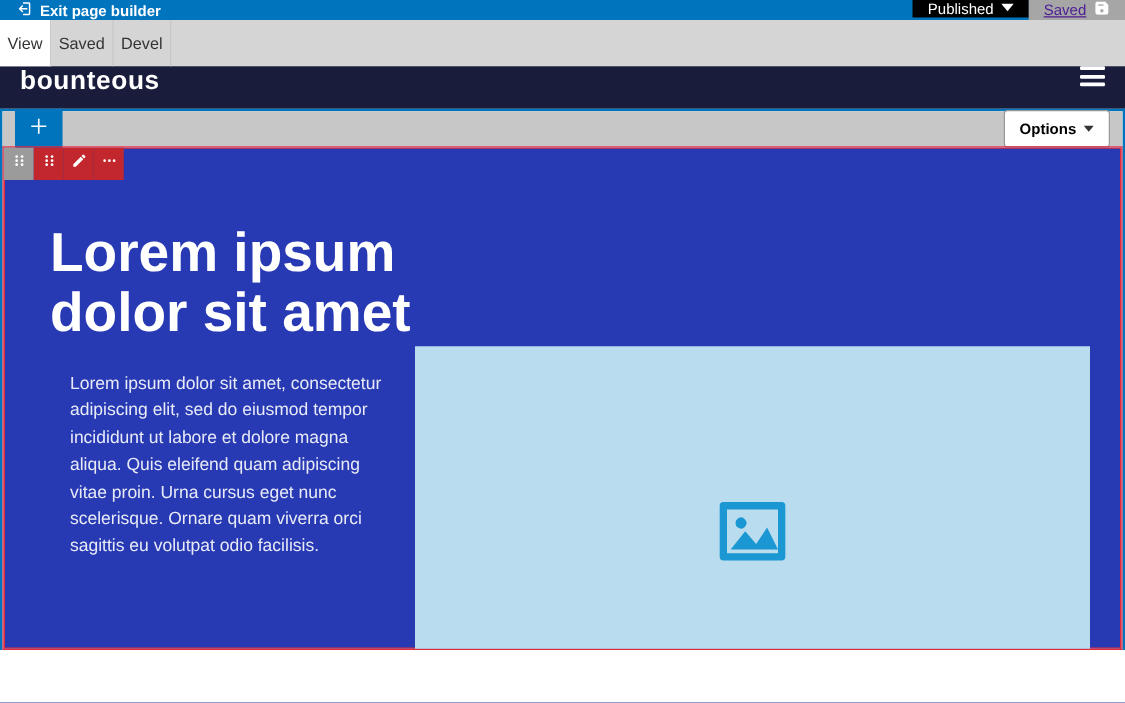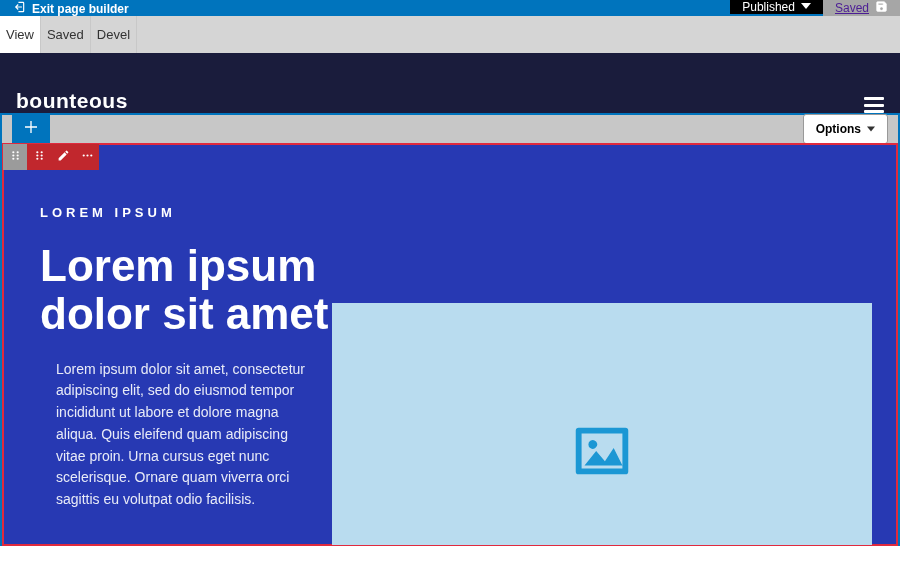--- a/index.html
+++ b/index.html
@@ -14,21 +14,21 @@
   .published-btn svg { width: 10px; height: 10px; fill: #fff; }
   .saved-badge { display: flex; align-items: center; padding: 0 12px; gap: 6px; background: #a6a6a6; color:#4c1d95;text-decoration:underline; }
   .saved-badge svg { width: 13px; height: 13px; fill: #fff; stroke:#fff; }
 
   
   .tabs { height: 37px; background: #d5d5d5; display: flex; }
   .tab { padding: 0 6px; line-height: 37px; font-size: 13px; color:#333; cursor: pointer; border-right:1px solid #c8c8c8; }
   .tab.active { background: #fff; border-right:1px solid #c8c8c8; }
 
   
-  .brand-bar { height: 60px; background: #1a1c3c; display: flex; align-items: flex-end; padding: 0 16px; color:#fff; justify-content: space-between; }
+  .brand-bar { height: 34px; background: #1a1c3c; display: flex; align-items: flex-start; padding: 0 16px; color:#fff; justify-content: space-between; }
   .brand-name { font-weight: 800; font-size: 21px; letter-spacing: 0.5px; font-family: Arial, sans-serif; }
   .hamburger { width: 20px; height: 16px; cursor: pointer; display:flex; flex-direction:column; justify-content:space-between;}
   .hamburger span{ display:block; height:3px; background:#fff; border-radius:1px;}
 
   
   .builder-wrap { border-top: 2px solid #0074bd; border-left:2px solid #0074bd; border-right:2px solid #0074bd; }
   .builder-bar { height: 28px; background: #c7c7c7; display:flex; align-items:center; padding:0 10px; justify-content:space-between; }
   .add-btn { width: 38px; height: 32px; background:#0074bd; display:flex; align-items:center; justify-content:center; cursor:pointer; border-radius:2px;}
   .add-btn svg { width:16px; height:16px; fill:#fff; }
   .options-btn { height: 30px; padding: 0 12px; background:#fff; border:1px solid #999; border-radius:3px; font-size:12px; font-weight:600; display:flex; align-items:center; gap:6px; cursor:pointer;}
@@ -152,21 +152,20 @@
           <svg viewBox="0 0 24 24">
               <circle cx="5" cy="12" r="2"></circle>
               <circle cx="12" cy="12" r="2"></circle>
               <circle cx="19" cy="12" r="2"></circle>
             </svg>
         </span>
       </div>
     </div>
 
     <div class="hero-block">
-      <div class="eyebrow">LOREM IPSUM</div>
       <div class="headline">Lorem ipsum dolor sit amet</div>
       <div class="body-copy">Lorem ipsum dolor sit amet, consectetur adipiscing elit, sed do eiusmod tempor incididunt ut labore et dolore magna aliqua. Quis eleifend quam adipiscing vitae proin. Urna cursus eget nunc scelerisque. Ornare quam viverra orci sagittis eu volutpat odio facilisis.</div>
       <div class="image-placeholder">
         <span>
           <svg viewBox="0 0 24 24">
               <path d="M4 4h16a1 1 0 0 1 1 1v14a1 1 0 0 1-1 1H4a1 1 0 0 1-1-1V5a1 1 0 0 1 1-1zm1 2v12h14V6H5zm3 2.5A1.5 1.5 0 1 1 8 11a1.5 1.5 0 0 1 0-2.5zM6 17l4-5 3 3.5L16 11l3 6H6z"></path>
             </svg>
         </span>
       </div>
     </div>

